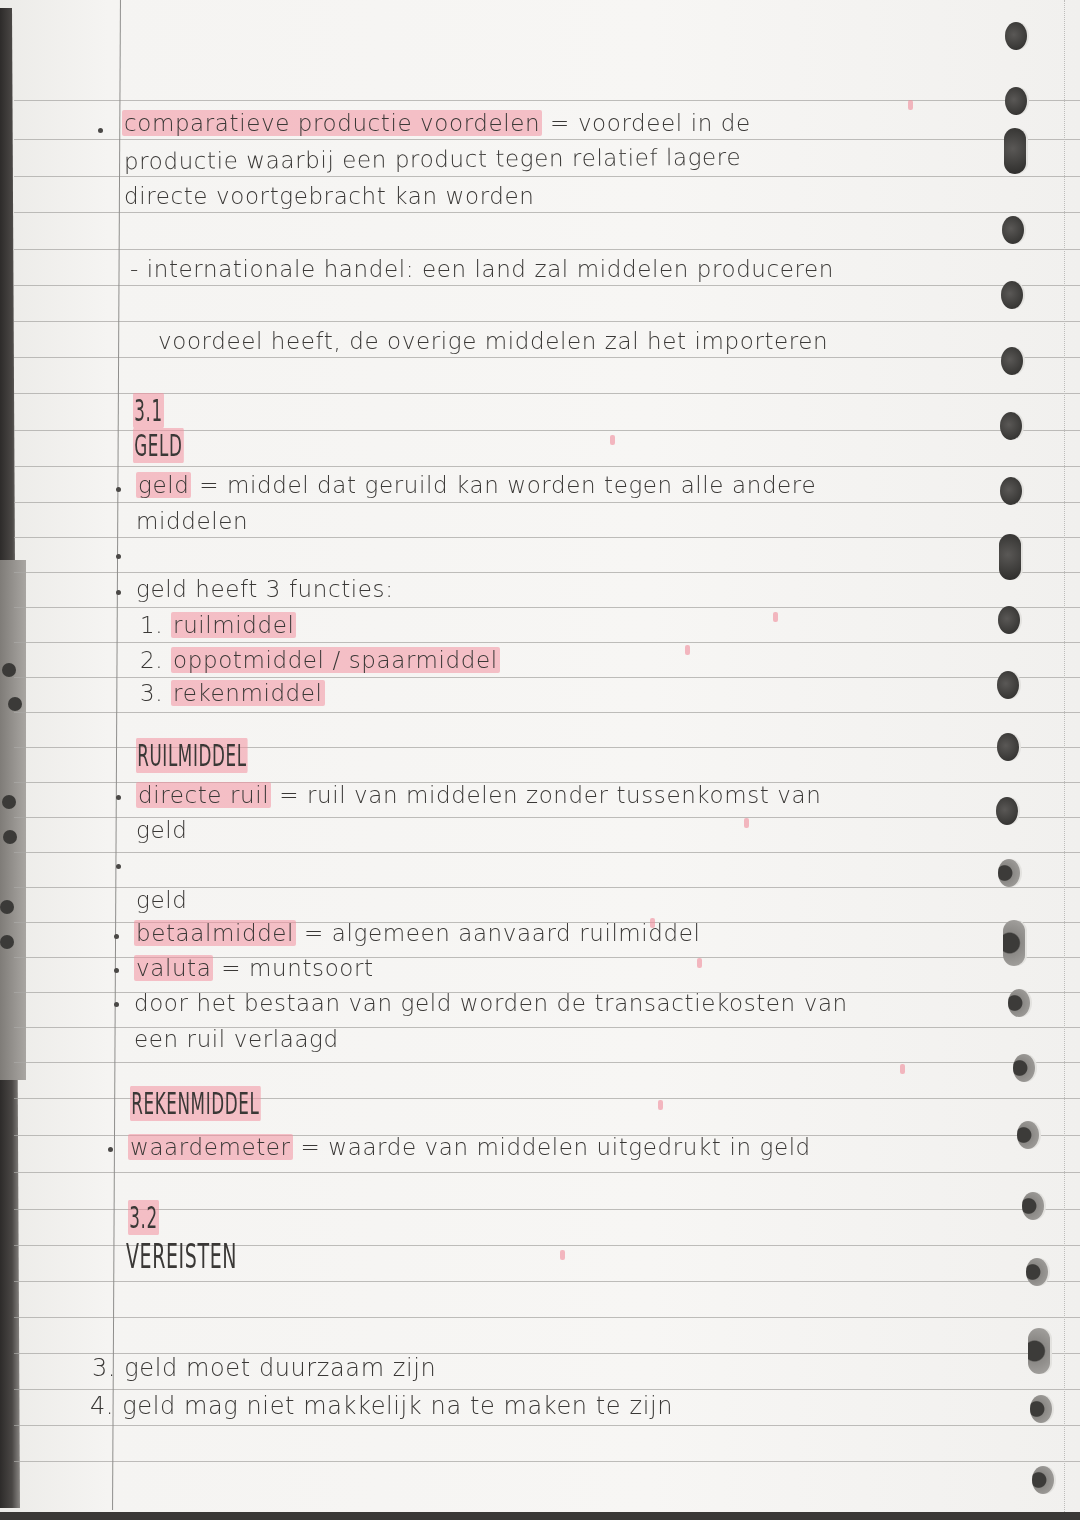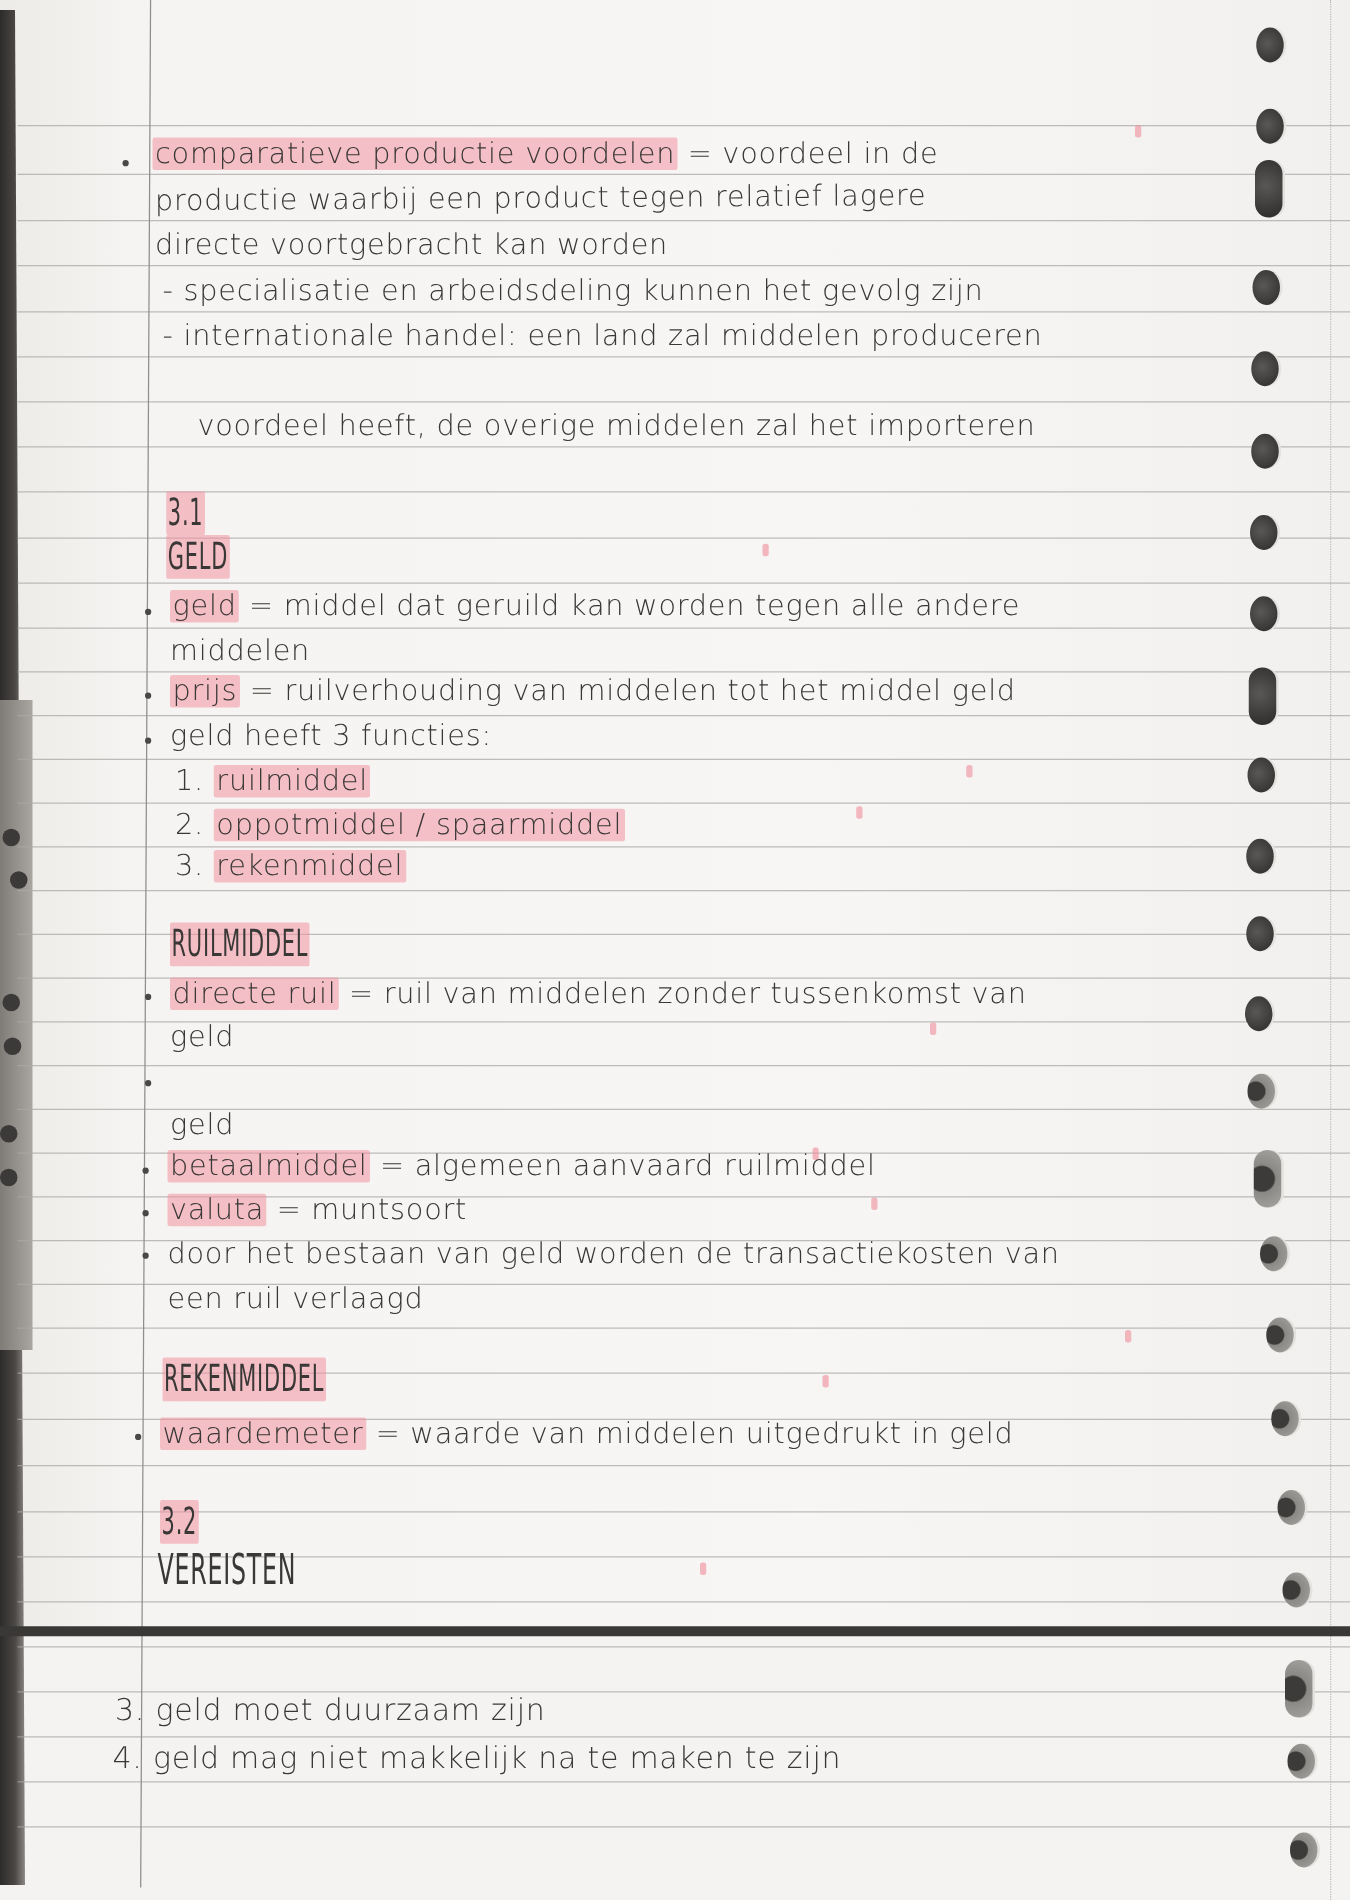--- a/index.html
+++ b/index.html
@@ -10,21 +10,21 @@
     width: 1080px;
     height: 1520px;
     position: relative;
     overflow: hidden;
     background: #f4f3f1;
     font-family: "DejaVu Sans", sans-serif;
   }
   .page {
     position: absolute;
     left: 0; top: 0;
-    width: 1080px; height: 1309px;
+    width: 1080px; height: 1520px;
     background: linear-gradient(90deg, #ecebe8 0%, #f5f4f2 10%, #f7f6f4 60%, #f1f0ee 100%);
   }
   
   .left-edge {
     position: absolute;
     left: 0; top: 8px;
     width: 20px; height: 1500px;
     background: linear-gradient(90deg, #2d2b2a 0%, #4a4745 60%, #8a8784 100%);
     clip-path: polygon(0 0, 60% 0, 100% 100%, 0 100%);
   }
@@ -218,43 +218,38 @@
   <div class="pink-mark" style="left:658px;top:1100px"></div>
   <div class="pink-mark" style="left:560px;top:1250px"></div>
 
   <div class="bullet" style="left:98px;top:128px"></div>
   <div class="hw" style="left:122px;top:110px">
     <span class="hl">comparatieve productie voordelen</span>
     <span>= voordeel in de</span>
   </div>
   <div class="hw" style="left:124px;top:146px;transform:rotate(-0.4deg)">productie waarbij een product tegen relatief lagere</div>
   <div class="hw" style="left:124px;top:183px">directe voortgebracht kan worden</div>
-  <div class="hw" style="left:130px;top:220px">- specialisatie en arbeidsdeling kunnen het gevolg zijn</div>
   <div class="hw" style="left:130px;top:256px">- internationale handel: een land zal middelen produceren</div>
   <div class="hw" style="left:158px;top:328px">voordeel heeft, de overige middelen zal het importeren</div>
 
   <div class="heading" style="left:133px;top:393px">
     <span class="hl">3.1</span>
   </div>
   <div class="heading" style="left:133px;top:428px">
     <span class="hl">GELD</span>
   </div>
 
   <div class="bullet" style="left:116px;top:487px"></div>
   <div class="hw" style="left:136px;top:472px">
     <span class="hl">geld</span>
     <span>= middel dat geruild kan worden tegen alle andere</span>
   </div>
   <div class="hw" style="left:136px;top:508px">middelen</div>
 
   <div class="bullet" style="left:116px;top:554px"></div>
-  <div class="hw" style="left:136px;top:540px">
-    <span class="hl">prijs</span>
-    <span>= ruilverhouding van middelen tot het middel geld</span>
-  </div>
 
   <div class="bullet" style="left:116px;top:590px"></div>
   <div class="hw" style="left:136px;top:576px">geld heeft 3 functies:</div>
 
   <div class="hw" style="left:140px;top:612px">
     <span>1.</span>
     <span class="hl">ruilmiddel</span>
   </div>
   <div class="hw" style="left:140px;top:647px">
     <span>2.</span>

